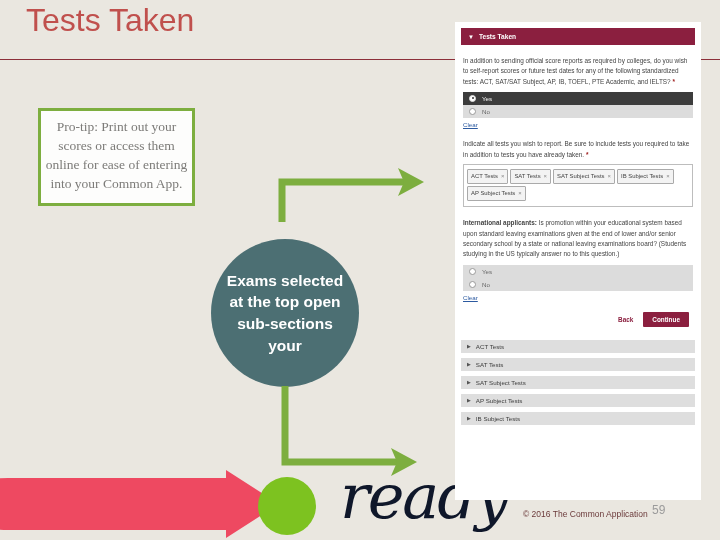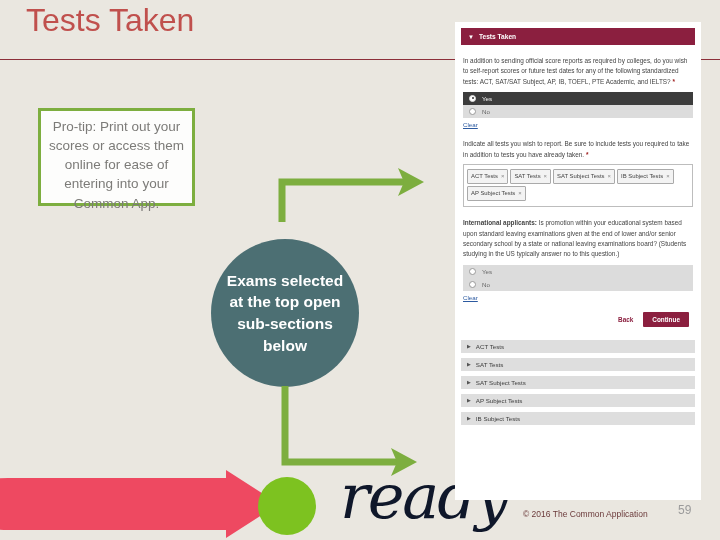--- a/index.html
+++ b/index.html
@@ -34,20 +34,21 @@
     height: 1px;
     background: #8C2F39;
   }
 
   
   .protip-wrap {
     position: absolute;
     left: 38px;
     top: 108px;
     width: 157px;
+    font-family: Liberation Serif, serif;
   }
   .protip-box {
     border: 3px solid #7DAE3F;
     background: #FDFDFC;
     box-sizing: border-box;
     width: 157px;
     height: 98px;
     overflow: visible;
     padding: 6px 4px 0 4px;
     text-align: center;
@@ -250,21 +251,21 @@
   .footer-note {
     position: absolute;
     left: 523px;
     top: 509px;
     font-size: 8.5px;
     color: #6B3A3A;
     white-space: nowrap;
   }
   .page-num {
     position: absolute;
-    left: 678px;
+    left: 652px;
     top: 503px;
     font-size: 12px;
     color: #9B9B9B;
   }
 </style>
 </head>
 <body>
 
 <div class="slide-title">Tests Taken</div>
 <div class="title-rule"></div>
@@ -276,21 +277,21 @@
 </div>
 
 <div class="green-elbow" style="left:272px; top:160px;">
   <svg width="168" height="62" viewBox="0 0 168 62">
     <path d="M10 62 L10 22 L132 22" stroke="#7DAE3F" stroke-width="7" fill="none"></path>
     <path d="M126 8 L152 22 L126 36 L132 22 Z" fill="#7DAE3F"></path>
   </svg>
 </div>
 
 <div class="teal-circle">
-  <span class="teal-circle-text">Exams selected at the top open sub-sections below</span>
+  <span class="teal-circle-text">Exams selected at the top open sub-sections your</span>
 </div>
 
 <div class="green-elbow" style="left:272px; top:386px;">
   <svg width="168" height="96" viewBox="0 0 168 96">
     <path d="M13 0 L13 76 L125 76" stroke="#7DAE3F" stroke-width="7" fill="none"></path>
     <path d="M119 62 L145 76 L119 90 L125 76 Z" fill="#7DAE3F"></path>
   </svg>
 </div>
 
 <div class="ready-arrow">

